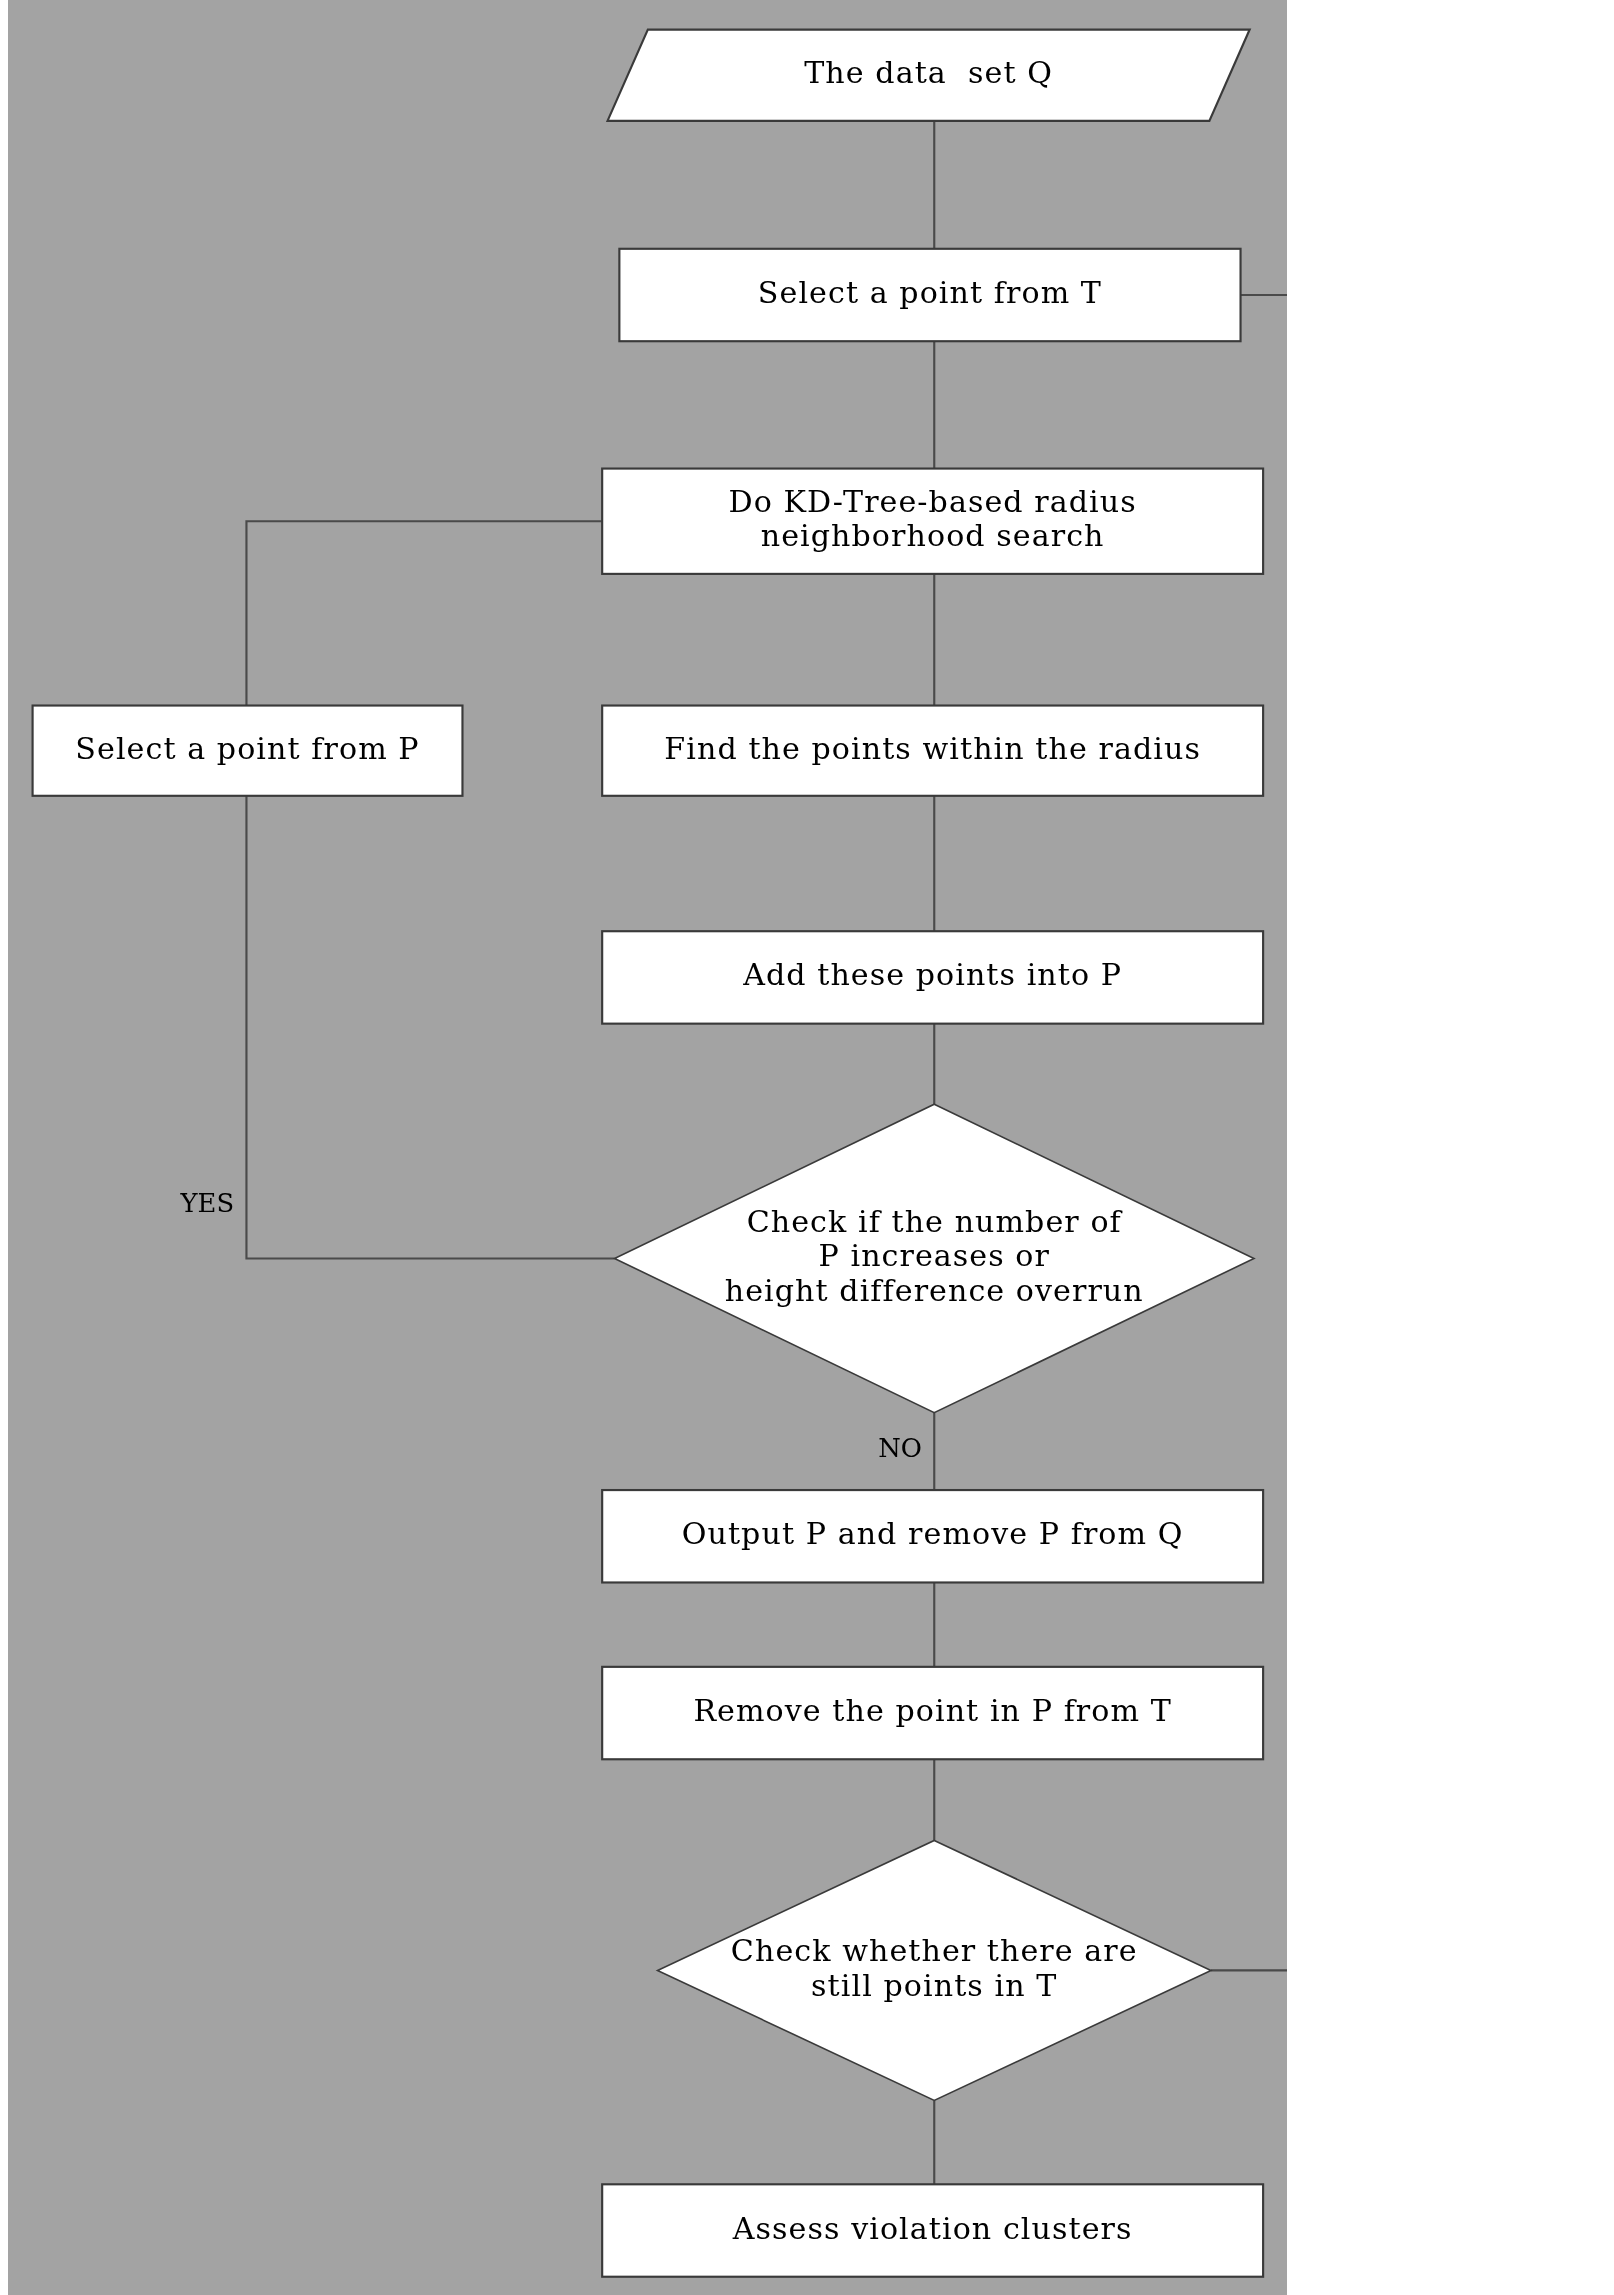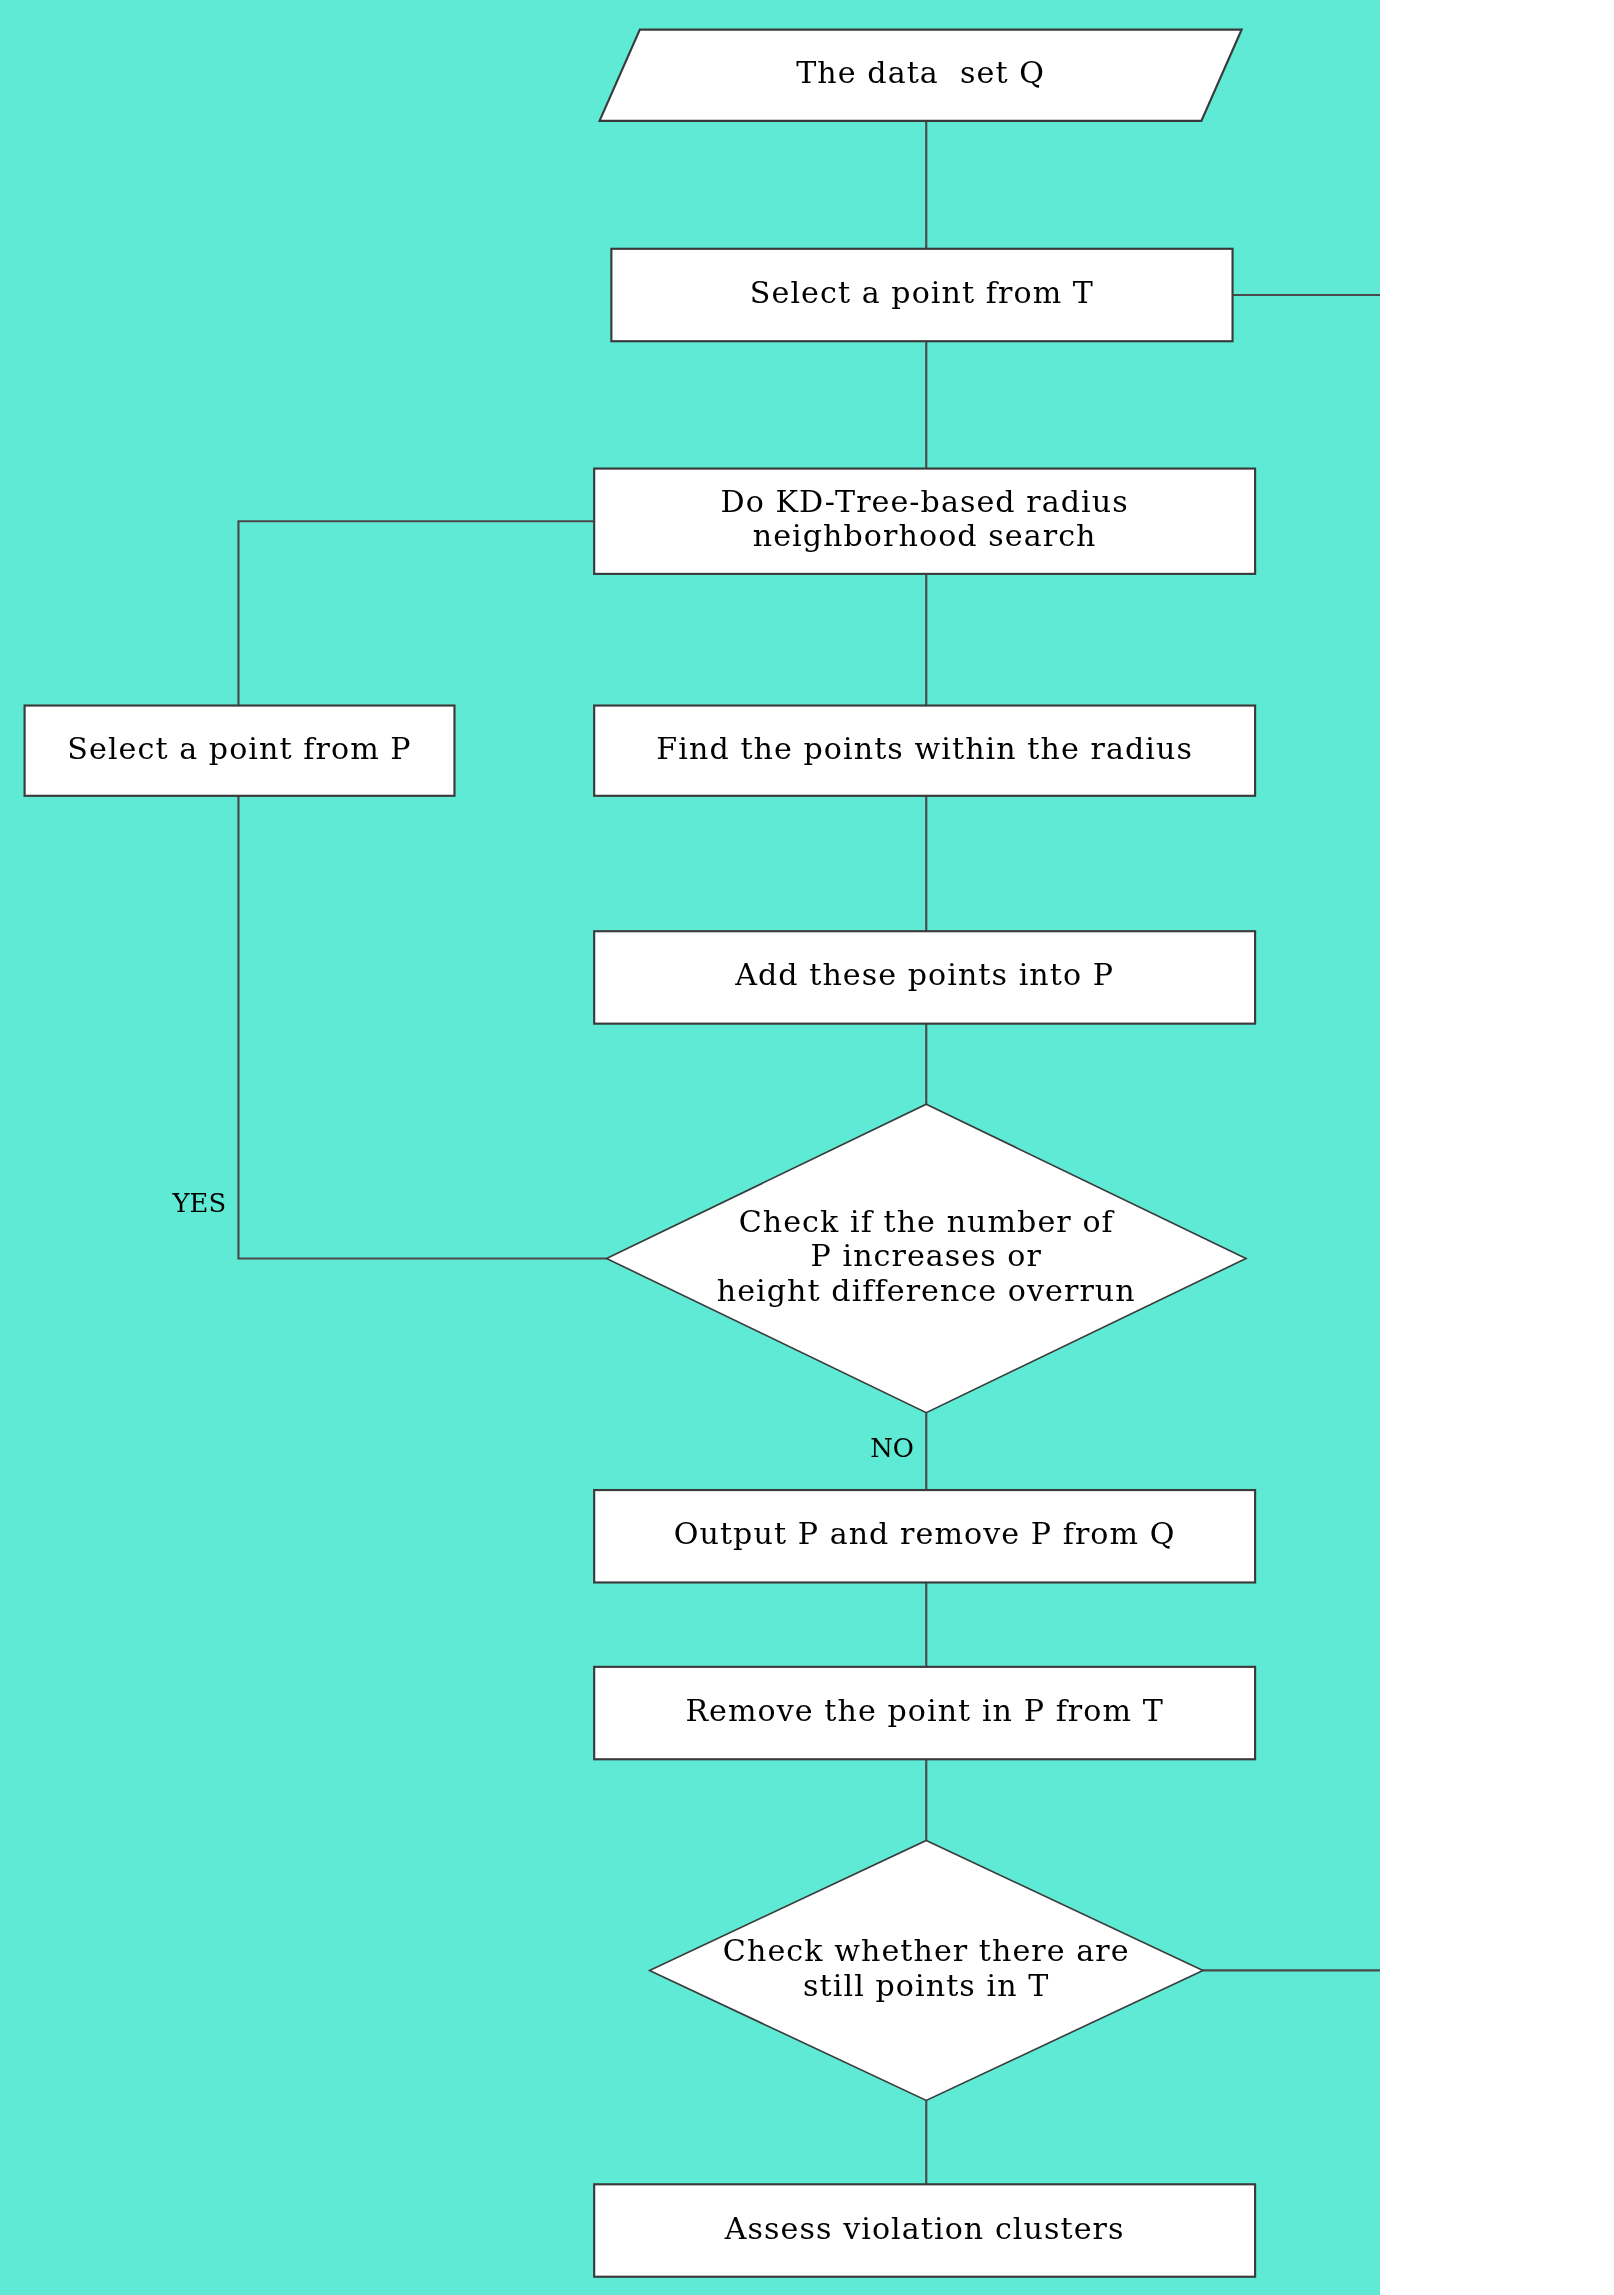--- a/index.html
+++ b/index.html
@@ -6,24 +6,25 @@
   html, body {
     margin: 0;
     padding: 0;
     background: #ffffff;
   }
   body {
     font-family: "DejaVu Serif", serif;
   }
   #flow-root {
     position: relative;
-    width: 1380px;
+    width: 1279px;
     height: 2295px;
-    background: #5eead4;
+    background: #a3a3a3;
     overflow: hidden;
+    margin-left: 8px;
   }
   svg#flow-svg {
     position: absolute;
     left: 0;
     top: 0;
     width: 1615px;
     height: 2295px;
     display: block;
   }
   .node-shape {

